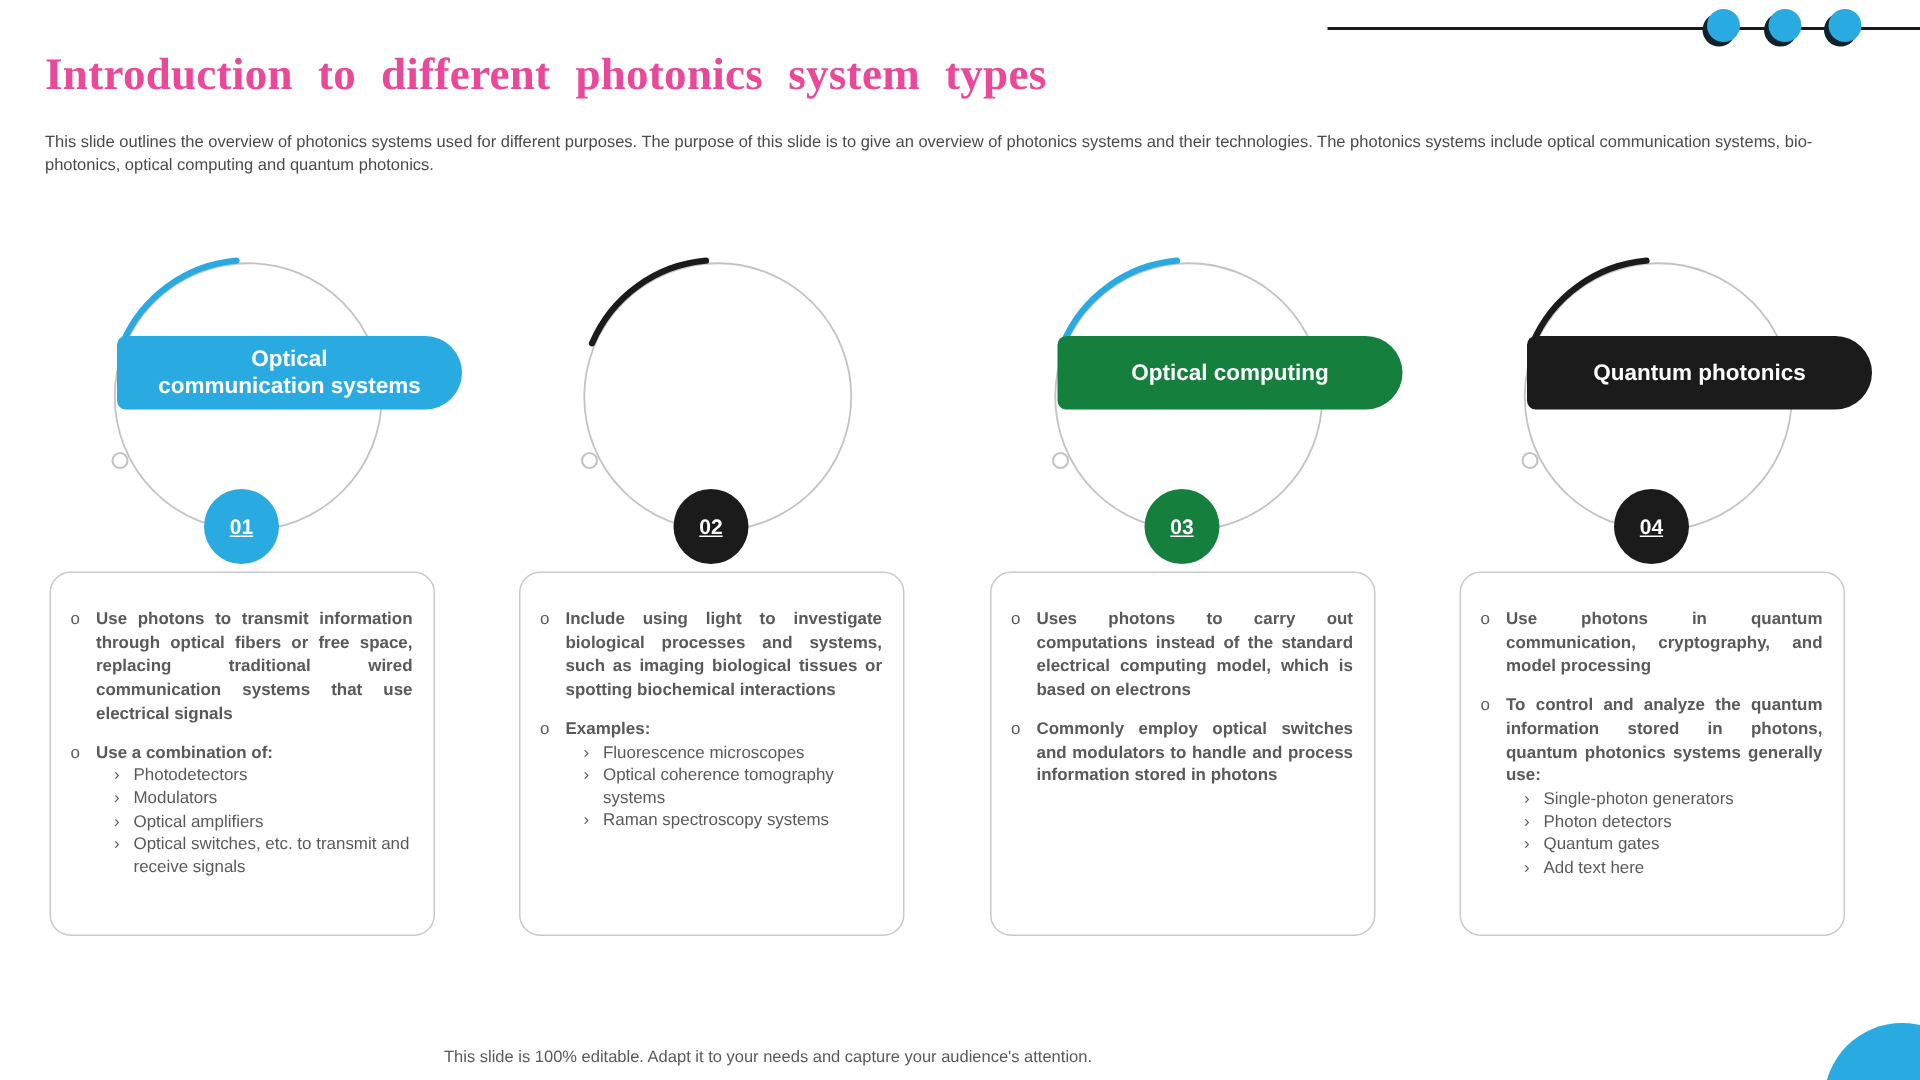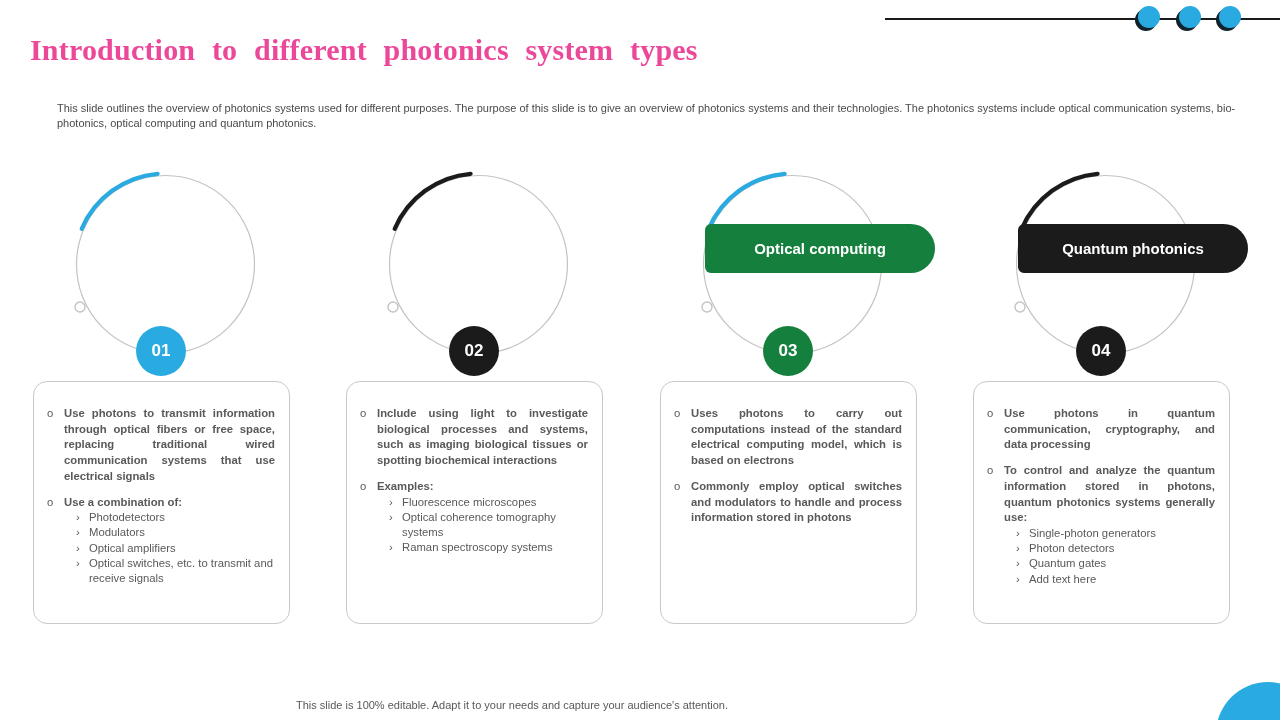--- a/index.html
+++ b/index.html
@@ -2,35 +2,35 @@
 <html><head>
 <meta charset="utf-8">
 <style>
   html,body{margin:0;padding:0;}
   body{width:1280px;height:720px;background:#ffffff;font-family:"Liberation Sans",sans-serif;}
   .slide{position:relative;width:1280px;height:720px;background:#ffffff;overflow:hidden;}
 
   .title{position:absolute;left:30px;top:33px;width:1000px;
     font-family:"Liberation Serif",serif;font-weight:700;font-size:30px;color:#ec4899;
     word-spacing:0.30em;letter-spacing:0.2px;}
-  .subtitle{position:absolute;left:30px;top:101px;width:1218px;
-    font-size:11px;line-height:14.5px;color:#4a4a4a;margin-left:27px;}
+  .subtitle{position:absolute;left:30px;top:88px;width:1218px;
+    font-size:11px;line-height:14.5px;color:#4a4a4a;}
 
   .hr-line{position:absolute;left:885px;top:18px;width:395px;height:2px;background:#1a1a1a;}
   .hdot{position:absolute;width:26px;height:26px;top:6px;}
   .hdot .dk{position:absolute;left:0;top:3px;width:22px;height:22px;border-radius:50%;background:#10222b;}
   .hdot .bl{position:absolute;left:3px;top:0;width:22px;height:22px;border-radius:50%;background:#29ABE2;}
 
   .col{position:absolute;top:166px;width:320px;height:470px;}
   .col svg{position:absolute;left:0;top:0;}
   .pill{position:absolute;left:45px;top:58px;width:230px;height:49px;
     border-radius:6px 25px 25px 6px;display:flex;align-items:center;justify-content:center;
     color:#ffffff;font-weight:700;font-size:15px;line-height:1.2;text-align:center;white-space:pre-line;}
   .numcircle{position:absolute;left:103px;top:160px;width:50px;height:50px;border-radius:50%;
-    display:flex;align-items:center;justify-content:center;color:#fff;font-weight:700;font-size:17px;}
+    display:flex;align-items:center;justify-content:center;color:#fff;font-weight:700;font-size:14px;text-decoration:underline;}
   .card{position:absolute;left:0;top:215px;width:257px;height:243px;box-sizing:border-box;
     background:#ffffff;border:1px solid #c9c9c9;border-radius:14px;padding:24px 14px 0 13px;}
   .bullet{display:grid;grid-template-columns:17px 1fr;margin-bottom:10px;
     font-size:11.3px;line-height:15.7px;color:#595959;}
   .bullet .mk{color:#595959;}
   .bullet .tx{text-align:justify;font-weight:bold;}
   .sub{display:grid;grid-template-columns:13px 1fr;margin-left:12px;
     font-size:11.3px;line-height:15.2px;color:#595959;}
   .footer{position:absolute;left:0;top:699px;width:1024px;text-align:center;
     font-size:11px;color:#595959;}
@@ -61,20 +61,22 @@
       </div>
     </div>
 
   <div id="columns-root">
       <div class="col" style="left: 33px;">
         <svg width="320" height="235" viewBox="0 0 320 235">
           <circle cx="132.5" cy="98.5" r="89" fill="none" stroke="#c3c3c3" stroke-width="1.2"></circle>
           <path d="M 48.7 62.9 A 91 91 0 0 1 124.6 7.8" fill="none" stroke="#29ABE2" stroke-width="4.2" stroke-linecap="round"></path>
           <circle cx="47" cy="141" r="5" fill="#ffffff" stroke="#c3c3c3" stroke-width="1.4"></circle>
         </svg>
+        <div class="pill" style="background:#29ABE2">Optical
+communication systems</div>
         <div class="numcircle" style="background:#29ABE2">01</div>
         <div class="card">
           <div class="bullet">
             <span class="mk">o</span>
             <div>
               <div class="tx">Use photons to transmit information through optical fibers or free space, replacing traditional wired communication systems that use electrical signals</div>
             </div>
           </div>
           <div class="bullet">
             <span class="mk">o</span>
@@ -162,21 +164,21 @@
           <circle cx="132.5" cy="98.5" r="89" fill="none" stroke="#c3c3c3" stroke-width="1.2"></circle>
           <path d="M 48.7 62.9 A 91 91 0 0 1 124.6 7.8" fill="none" stroke="#1b1b1b" stroke-width="4.2" stroke-linecap="round"></path>
           <circle cx="47" cy="141" r="5" fill="#ffffff" stroke="#c3c3c3" stroke-width="1.4"></circle>
         </svg>
         <div class="pill" style="background:#1b1b1b">Quantum photonics</div>
         <div class="numcircle" style="background:#1b1b1b">04</div>
         <div class="card">
           <div class="bullet">
             <span class="mk">o</span>
             <div>
-              <div class="tx">Use photons in quantum communication, cryptography, and data processing</div>
+              <div class="tx">Use photons in quantum communication, cryptography, and model processing</div>
             </div>
           </div>
           <div class="bullet">
             <span class="mk">o</span>
             <div>
               <div class="tx">To control and analyze the quantum information stored in photons, quantum photonics systems generally use:</div>
               <div class="sub">
                 <span class="mk">›</span>
                 <span>Single-photon generators</span>
               </div>

